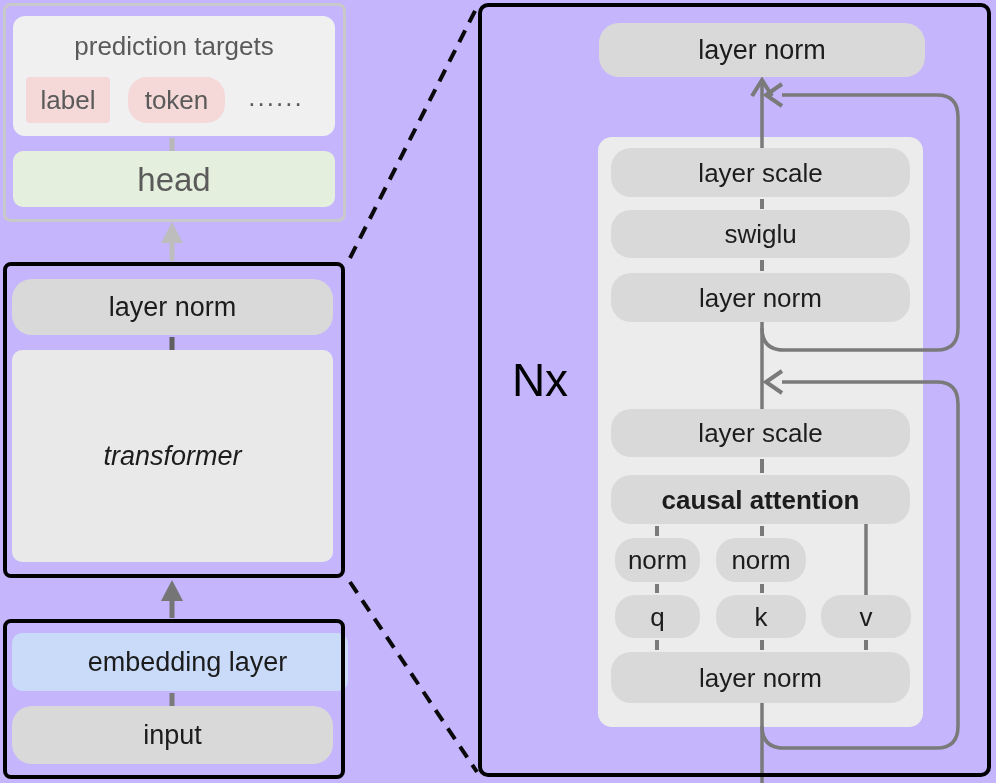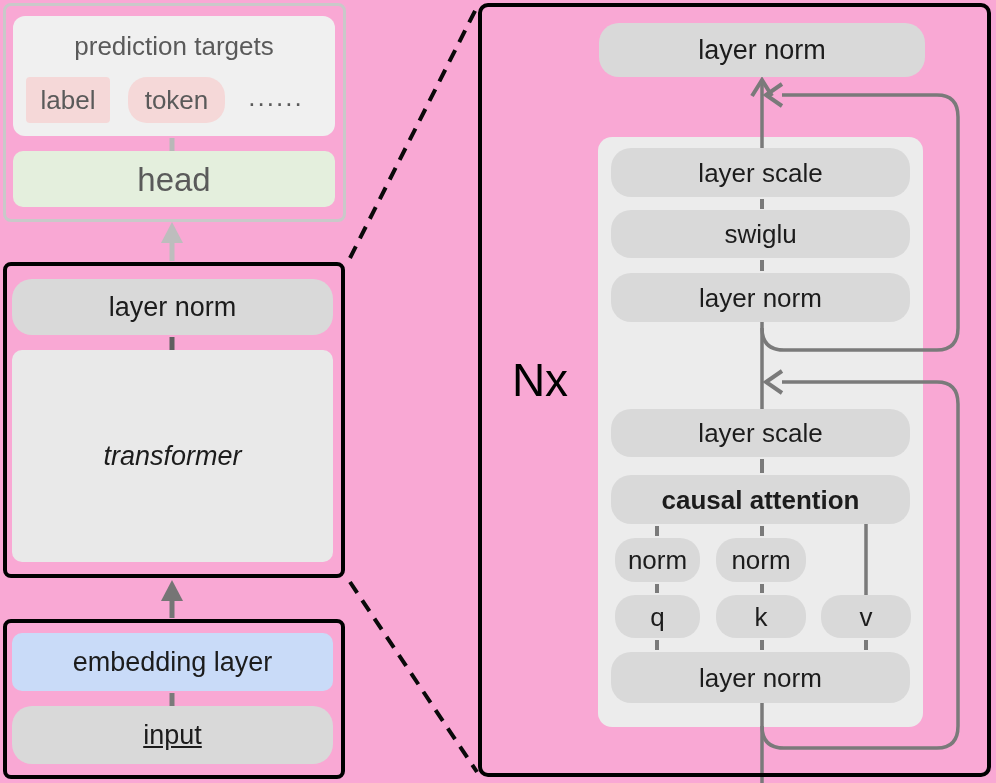--- a/index.html
+++ b/index.html
@@ -11,32 +11,32 @@
     --green:#e4efdd;
     --blue:#c9dbf8;
     --line:#7a7a7a;
     --light-arrow:#bdbdbd;
     --dark-text:#1c1c1c;
     --muted-text:#5a5a5a;
     --soft-border:#c9c9c9;
   }
   html,body{margin:0;padding:0;background:#fff;}
   .stage{
-    position:relative;width:996px;height:783px;background:#f9a8d4;overflow:hidden;
+    position:relative;width:996px;height:783px;background:#c4b5fd;overflow:hidden;
     font-family:"Liberation Sans","DejaVu Sans",sans-serif;color:var(--dark-text);
   }
   .pill{
     position:absolute;display:flex;align-items:center;justify-content:center;
     border-radius:10px;z-index:3;font-size:26px;line-height:1;white-space:nowrap;
   }
   .gray{background:var(--box-gray);border-radius:20px;}
   .lightgray{background:var(--box-light);font-style:italic;}
   .pinkpill{background:var(--pink);color:var(--muted-text);}
   .greenpill{background:var(--green);color:var(--muted-text);}
-  .bluepill{background:var(--blue);}
+  .bluepill{background:var(--blue);padding-left:15px;}
   .panel{position:absolute;z-index:1;border-radius:12px;}
   .frame{position:absolute;z-index:4;background:transparent;pointer-events:none;}
   .frame.black{border:4px solid #000;border-radius:8px;}
   .frame.soft{border:3px solid var(--soft-border);border-radius:8px;}
   .title{
     position:absolute;z-index:3;display:flex;align-items:center;justify-content:center;
     font-size:26px;color:var(--muted-text);white-space:nowrap;
   }
   .nx{
     position:absolute;z-index:3;font-size:46px;color:#000;z-index:3;
@@ -115,21 +115,21 @@
   <div class="pill pinkpill" style="left:128px;top:77px;width:97px;height:46px;border-radius:19px;">token</div>
   <div class="title" style="left:240px;top:77px;width:72px;height:40px;letter-spacing:2px;">......</div>
   <div class="pill greenpill" style="left:13px;top:151px;width:322px;height:56px;font-size:33px;">head</div>
 
   <div class="frame black" style="left:3px;top:262px;width:334px;height:308px;"></div>
   <div class="pill gray" style="left:12px;top:279px;width:321px;height:56px;font-size:27px;">layer norm</div>
   <div class="pill lightgray" style="left:12px;top:350px;width:321px;height:212px;font-size:27px;">transformer</div>
 
   <div class="frame black" style="left:3px;top:619px;width:334px;height:152px;"></div>
   <div class="pill bluepill" style="left:12px;top:633px;width:321px;height:58px;font-size:27px;">embedding layer</div>
-  <div class="pill gray" style="left:12px;top:706px;width:321px;height:58px;font-size:27px;text-decoration:underline;">input</div>
+  <div class="pill gray" style="left:12px;top:706px;width:321px;height:58px;font-size:27px;">input</div>
 
   <div class="frame black" style="left:478px;top:3px;width:505px;height:766px;border-radius:10px;"></div>
 
   <div class="nx" style="left:500px;top:352px;width:80px;height:56px;">Nx</div>
 
   <div class="pill gray" style="left:599px;top:23px;width:326px;height:54px;font-size:27px;">layer norm</div>
 
   <div class="pill gray" style="left:611px;top:148px;width:299px;height:49px;">layer scale</div>
   <div class="pill gray" style="left:611px;top:210px;width:299px;height:48px;">swiglu</div>
   <div class="pill gray" style="left:611px;top:273px;width:299px;height:49px;">layer norm</div>

